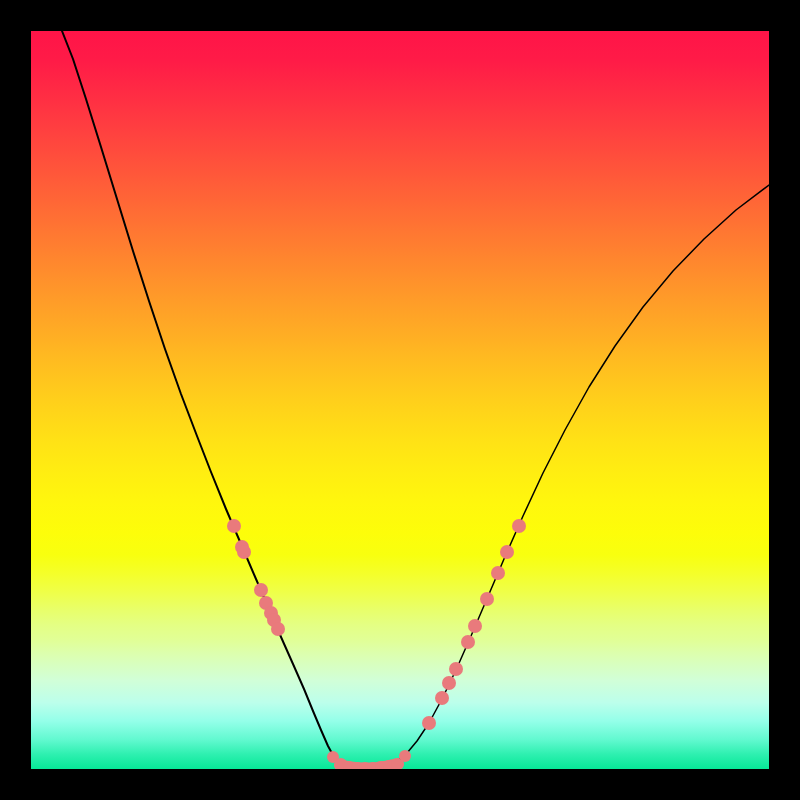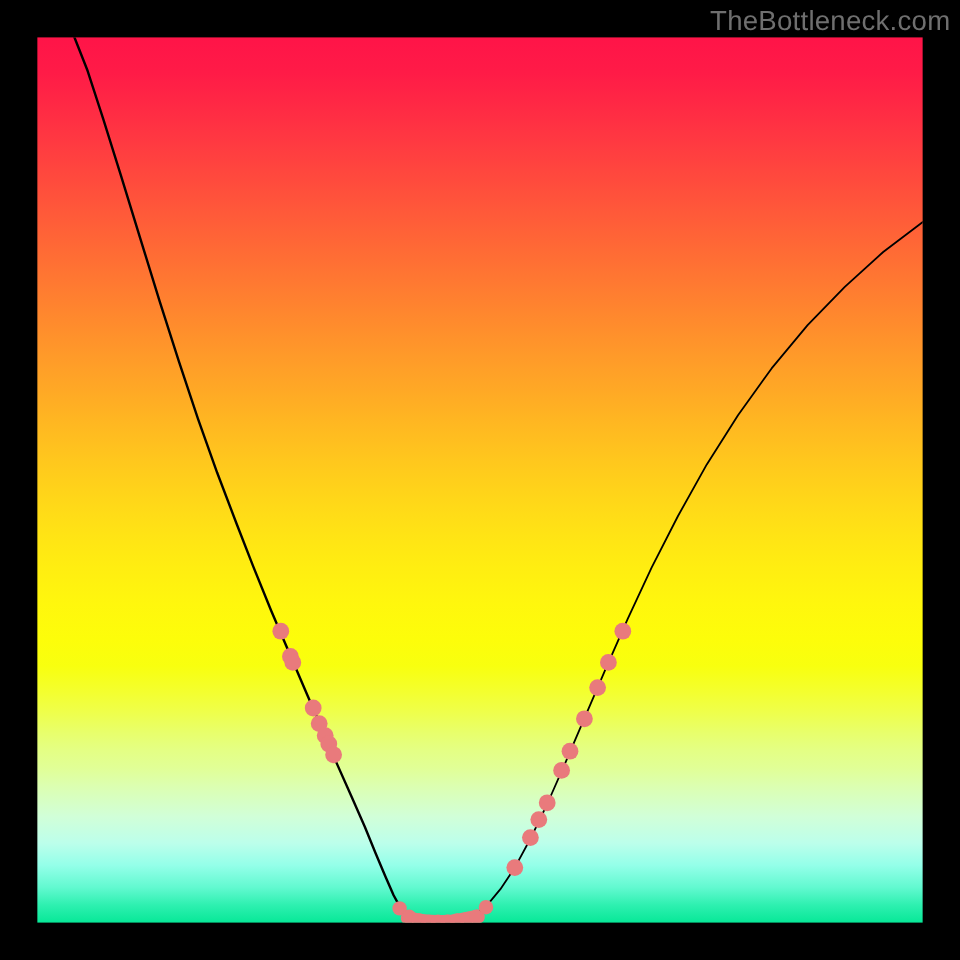--- a/index.html
+++ b/index.html
@@ -82,21 +82,20 @@
     top: 0;
     left: 0;
     width: 100%;
     height: 100%;
   }
 </style>
 </head>
 <body>
 
 <div class="frame">
-  <div class="watermark">TheBottleneck.com</div>
 
   <div class="plot-area">
     <div class="gradient"></div>
 
     <svg class="curves" viewBox="0 0 738 738" preserveAspectRatio="none">
       <path id="path-left" fill="none" stroke="#000" stroke-width="2" stroke-linecap="round" stroke-linejoin="round" d="M31 0 L42 28 L55 68 L70 116 L86 168 L102 220 L118 270 L134 318 L150 363 L166 405 L180 441 L195 478 L210 513 L225 548 L238 578 L250 606 L262 633 L273 658 L282 680 L290 699 L297 715 L303 726 L309 733 L316 736 L322 737"></path>
       <path id="path-bottom" fill="none" stroke="#E97A7C" stroke-width="12" stroke-linecap="round" stroke-linejoin="round" d="M309 734 L316 736 L324 737 L332 737.5 L339 737.5 L346 737 L353 736 L360 734.5 L367 733"></path>
       <path id="path-right" fill="none" stroke="#000" stroke-width="1.5" stroke-linecap="round" stroke-linejoin="round" d="M353 736 L360 734 L367 730 L376 722 L386 710 L398 692 L411 668 L425 639 L440 605 L455 570 L473 528 L492 485 L512 442 L534 399 L558 356 L584 315 L612 276 L642 240 L673 208 L705 179 L738 154"></path>
       <g id="markers-left">
           <circle cx="203" cy="495" r="7" fill="#E97A7C"></circle>

